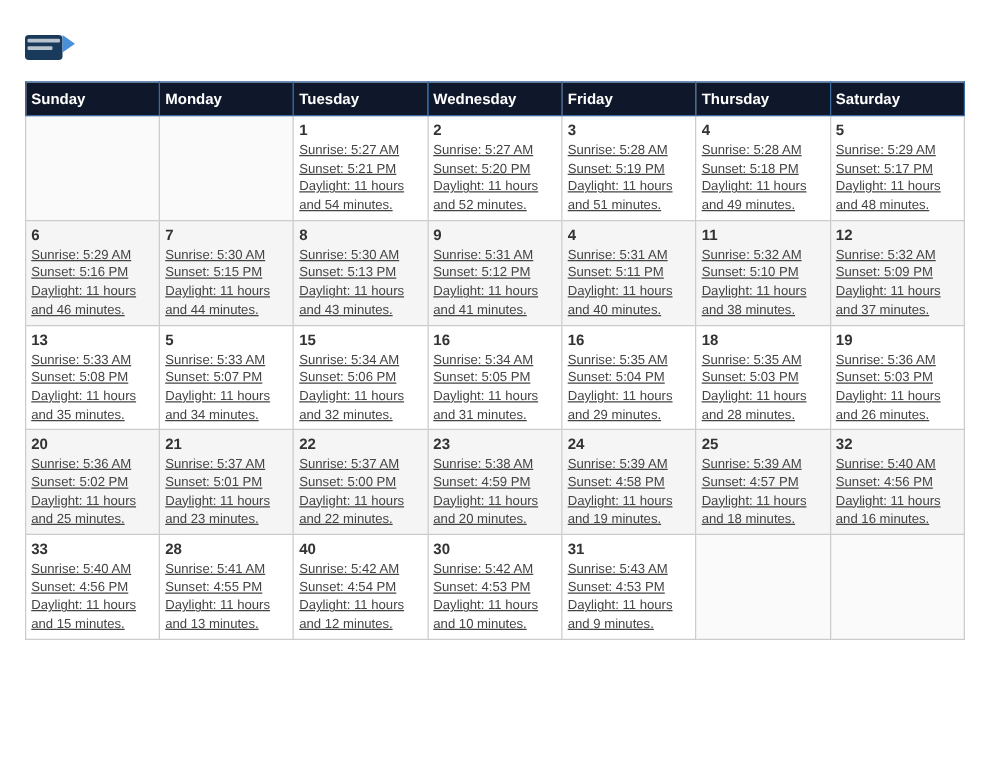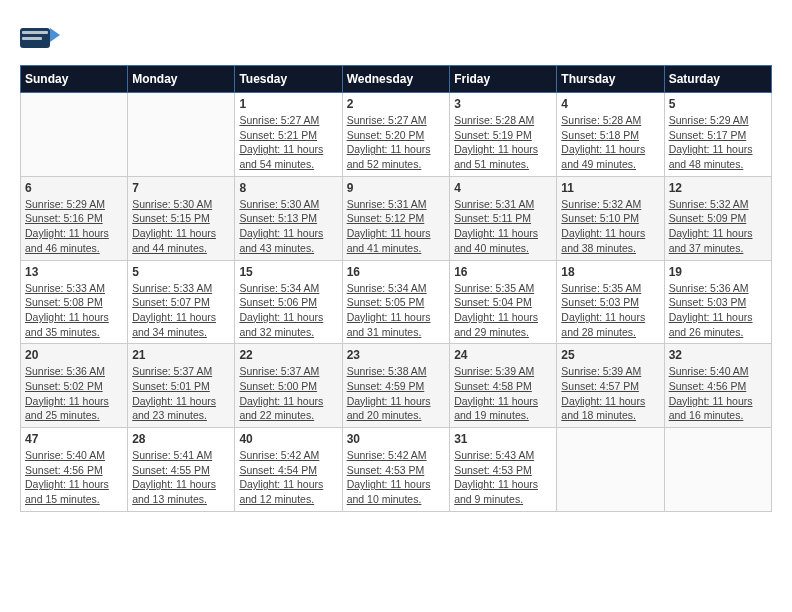--- a/index.html
+++ b/index.html
@@ -226,21 +226,21 @@
           <span class="day-number">25</span>
           <div class="day-info">Sunrise: 5:39 AM<br>Sunset: 4:57 PM<br>Daylight: 11 hours and 18 minutes.</div>
         </td>
         <td>
           <span class="day-number">32</span>
           <div class="day-info">Sunrise: 5:40 AM<br>Sunset: 4:56 PM<br>Daylight: 11 hours and 16 minutes.</div>
         </td>
       </tr>
       <tr>
         <td>
-          <span class="day-number">47</span>
+          <span class="day-number">33</span>
           <div class="day-info">Sunrise: 5:40 AM<br>Sunset: 4:56 PM<br>Daylight: 11 hours and 15 minutes.</div>
         </td>
         <td>
           <span class="day-number">28</span>
           <div class="day-info">Sunrise: 5:41 AM<br>Sunset: 4:55 PM<br>Daylight: 11 hours and 13 minutes.</div>
         </td>
         <td>
           <span class="day-number">40</span>
           <div class="day-info">Sunrise: 5:42 AM<br>Sunset: 4:54 PM<br>Daylight: 11 hours and 12 minutes.</div>
         </td>

